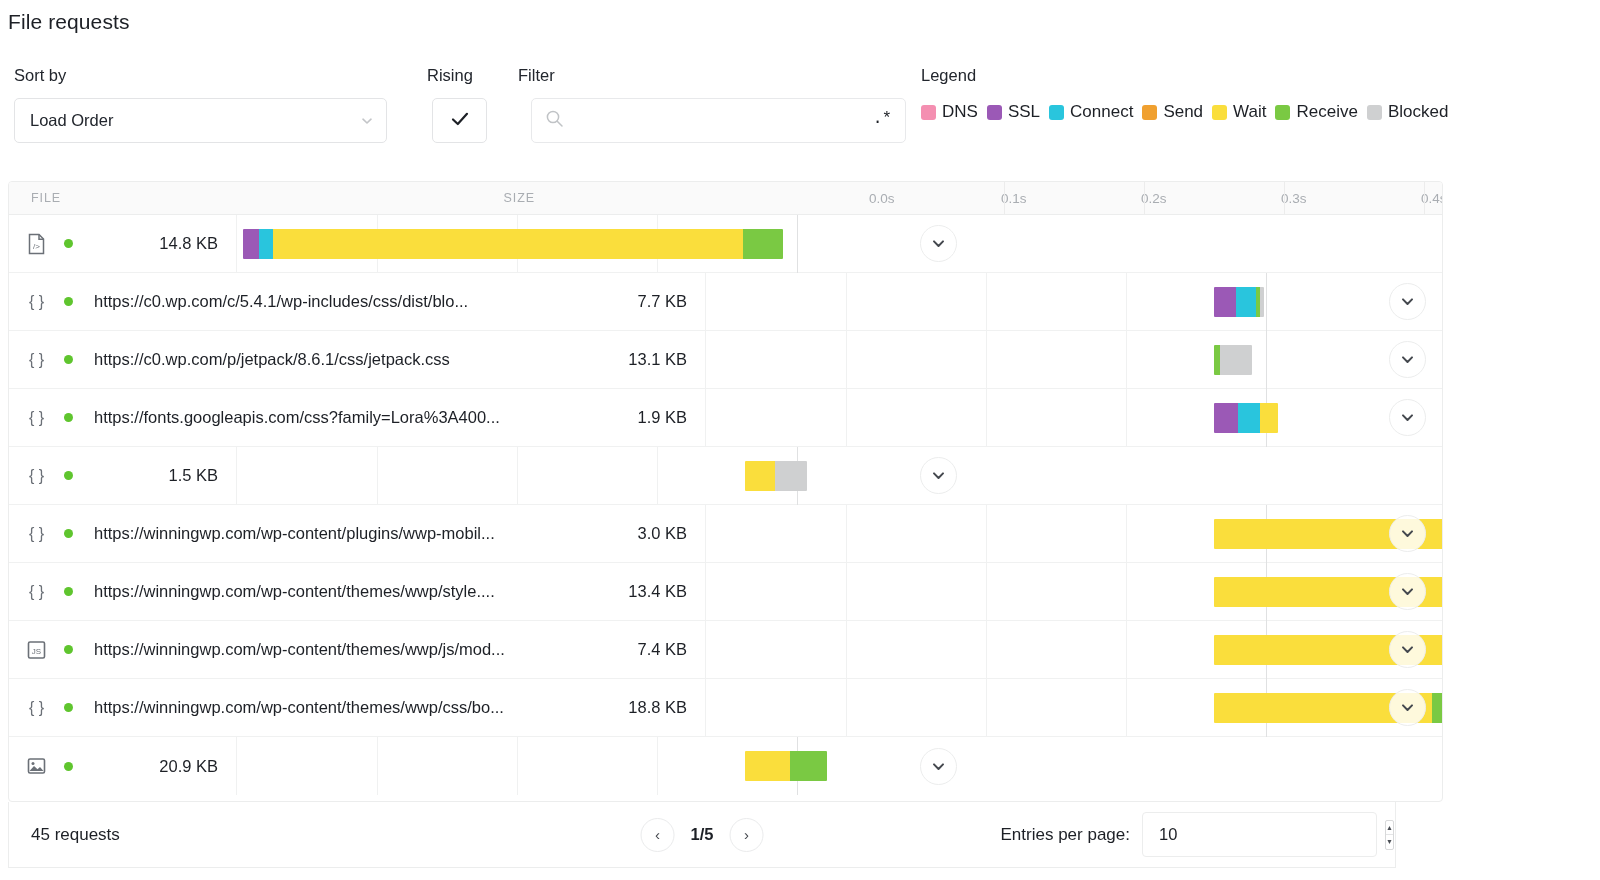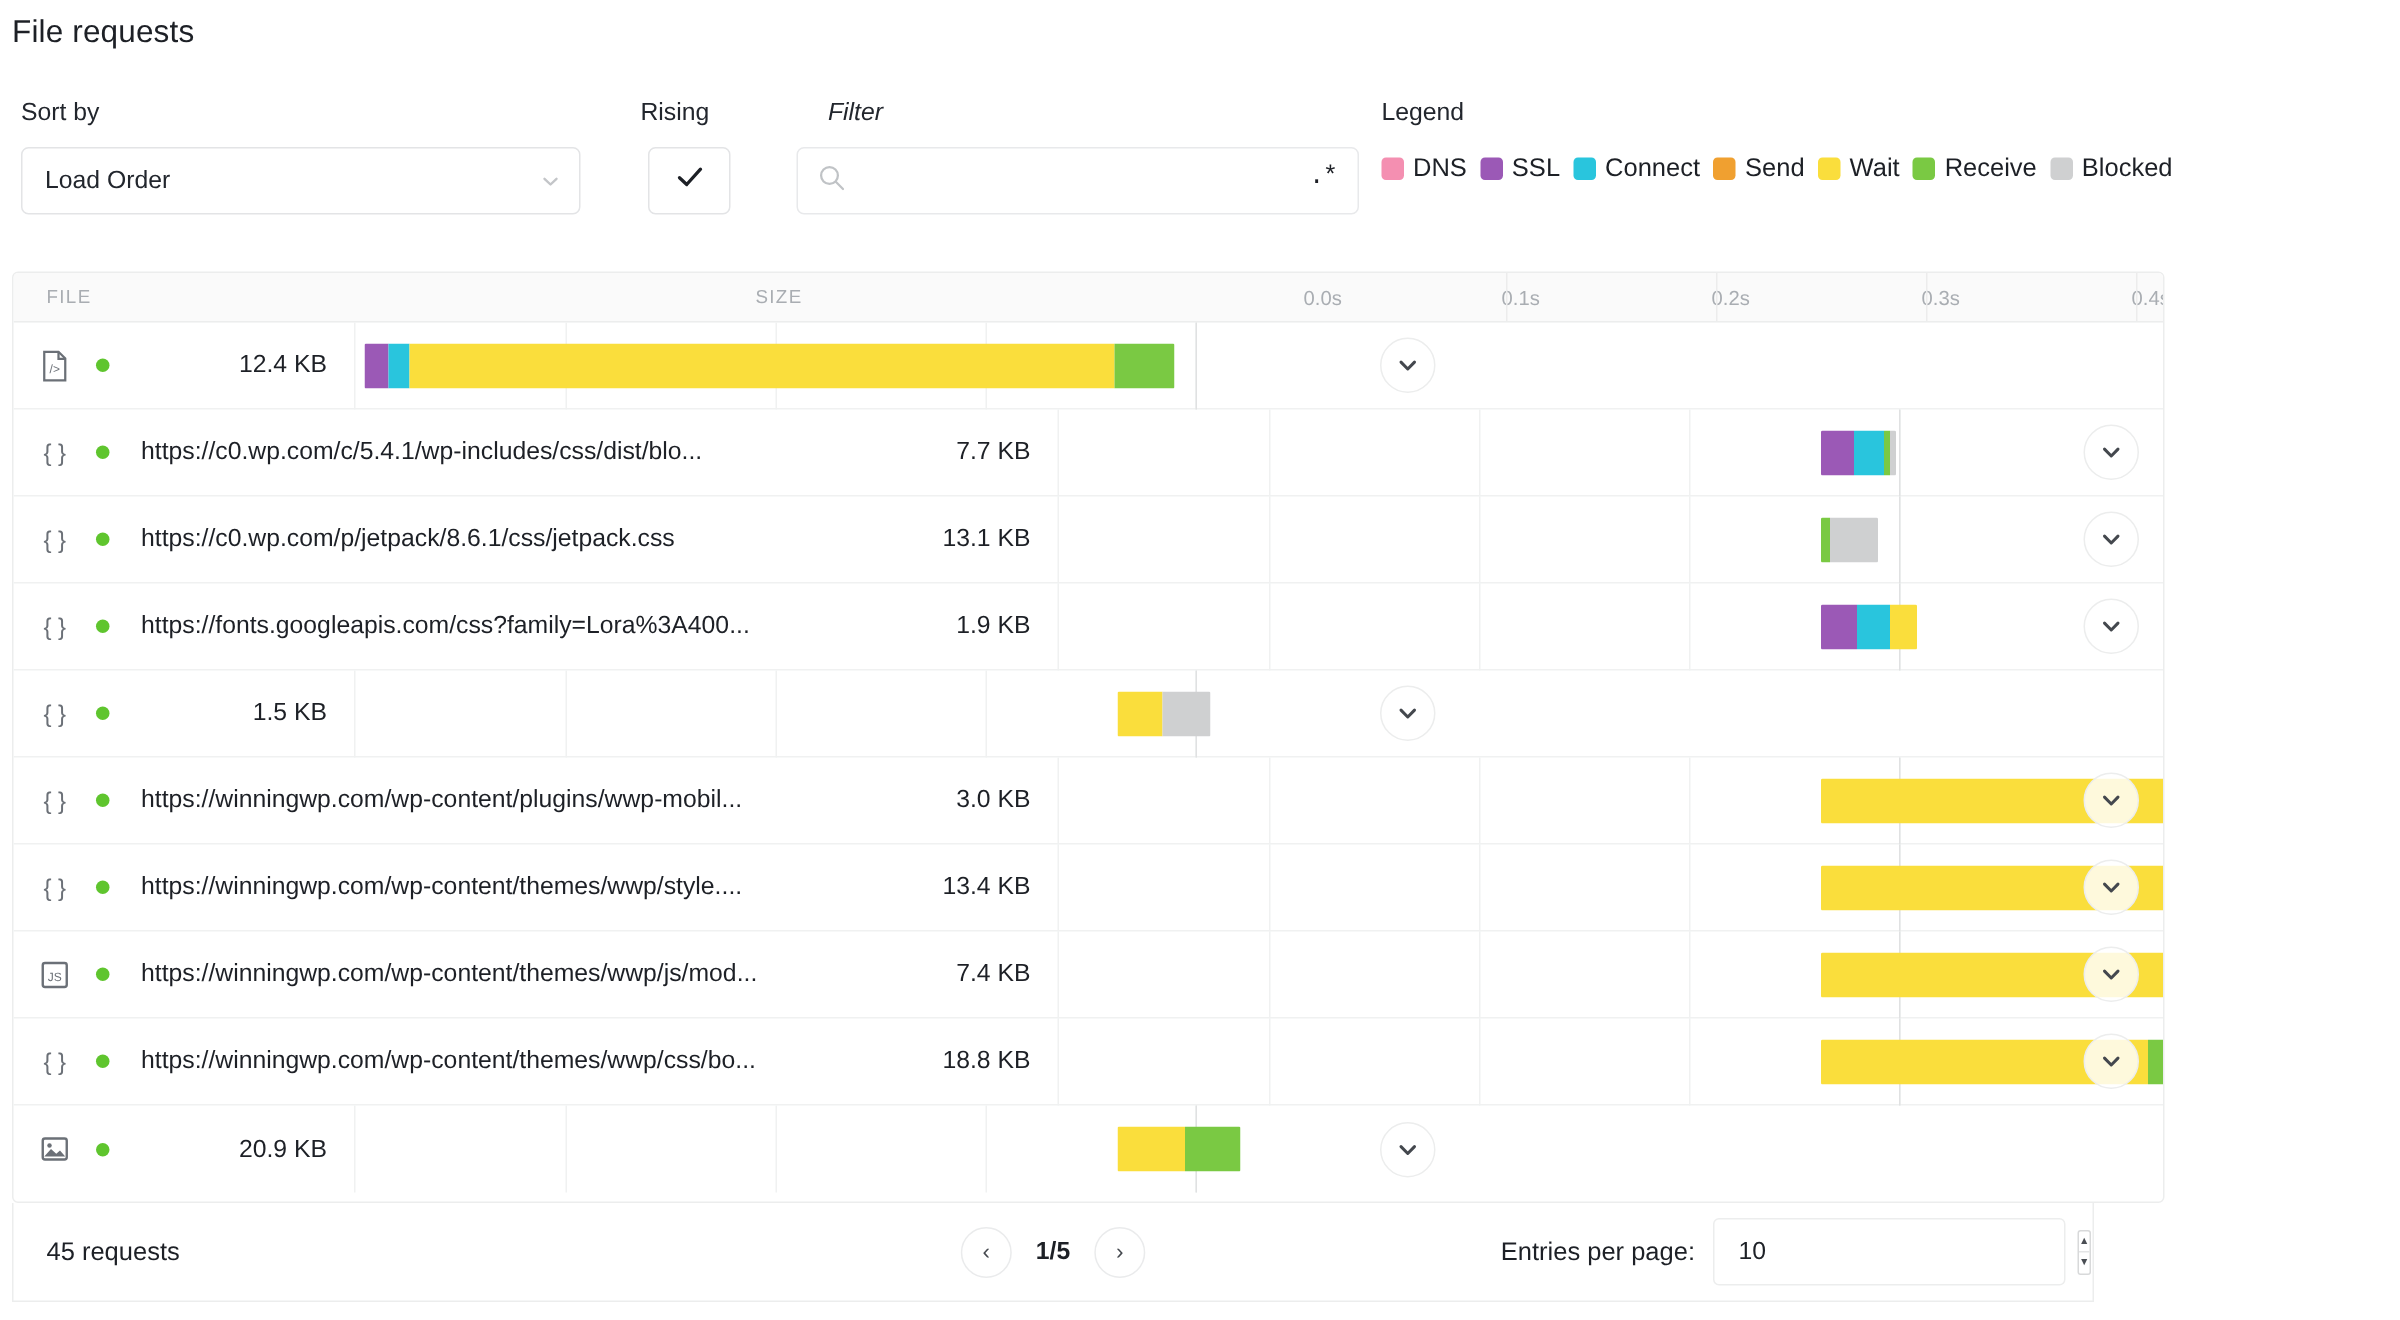--- a/index.html
+++ b/index.html
@@ -19,21 +19,21 @@
     letter-spacing: .1px;
   }
 
   
   .controls { position: absolute; left: 0; top: 58px; width: 1600px; height: 90px; }
   .ctrl-label {
     position: absolute; font-size: 16.5px; color: #22262d; font-weight: 400;
   }
   .sortby-label { left: 14px; top: 8px; }
   .rising-label { left: 427px; top: 8px; }
-  .filter-label { left: 552px; top: 8px; font-style: italic; }
+  .filter-label { left: 518px; top: 8px; }
   .legend-label { left: 921px; top: 8px; }
 
   .select-box {
     position: absolute; left: 14px; top: 40px;
     width: 373px; height: 45px;
     border: 1px solid #e3e4e6; border-radius: 5px;
     background: #fff; display: flex; align-items: center;
     padding: 0 12px 0 15px;
   }
   .select-value { font-size: 16.5px; color: #22262d; flex: 1; }
@@ -291,21 +291,21 @@
           <div class="cell-icon">
             <svg width="21" height="22" viewBox="0 0 21 22" class="ficon">
               <path d="M3.5 1.5h9.5l4.5 4.5v14.5h-14z" fill="none" stroke="#6b7077" stroke-width="1.5"></path>
               <path d="M13 1.5v4.8h4.5" fill="none" stroke="#6b7077" stroke-width="1.5"></path>
               <text x="10.5" y="15.5" font-size="8" font-family="Liberation Sans, sans-serif" fill="#6b7077" text-anchor="middle">/&gt;</text>
             </svg>
           </div>
           <div class="status-dot">
             <span class="dot" style="background: rgb(95, 197, 46);"></span>
           </div>
-          <div class="cell-size">12.4 KB</div>
+          <div class="cell-size">14.8 KB</div>
           <div class="cell-wf">
             <div class="gridline" style="left: 140px;"></div>
             <div class="gridline" style="left: 280px;"></div>
             <div class="gridline" style="left: 420px;"></div>
             <div class="gridline" style="left: 560px;"></div>
             <div class="axis-line" style="left: 560px;"></div>
             <div class="bar" style="left: 6px; width: 540px;">
               <span class="seg" style="width: 16px; background: rgb(155, 89, 182);"></span>
               <span class="seg" style="width: 14px; background: rgb(41, 197, 221);"></span>
               <span class="seg" style="width: 470px; background: rgb(250, 222, 60);"></span>

